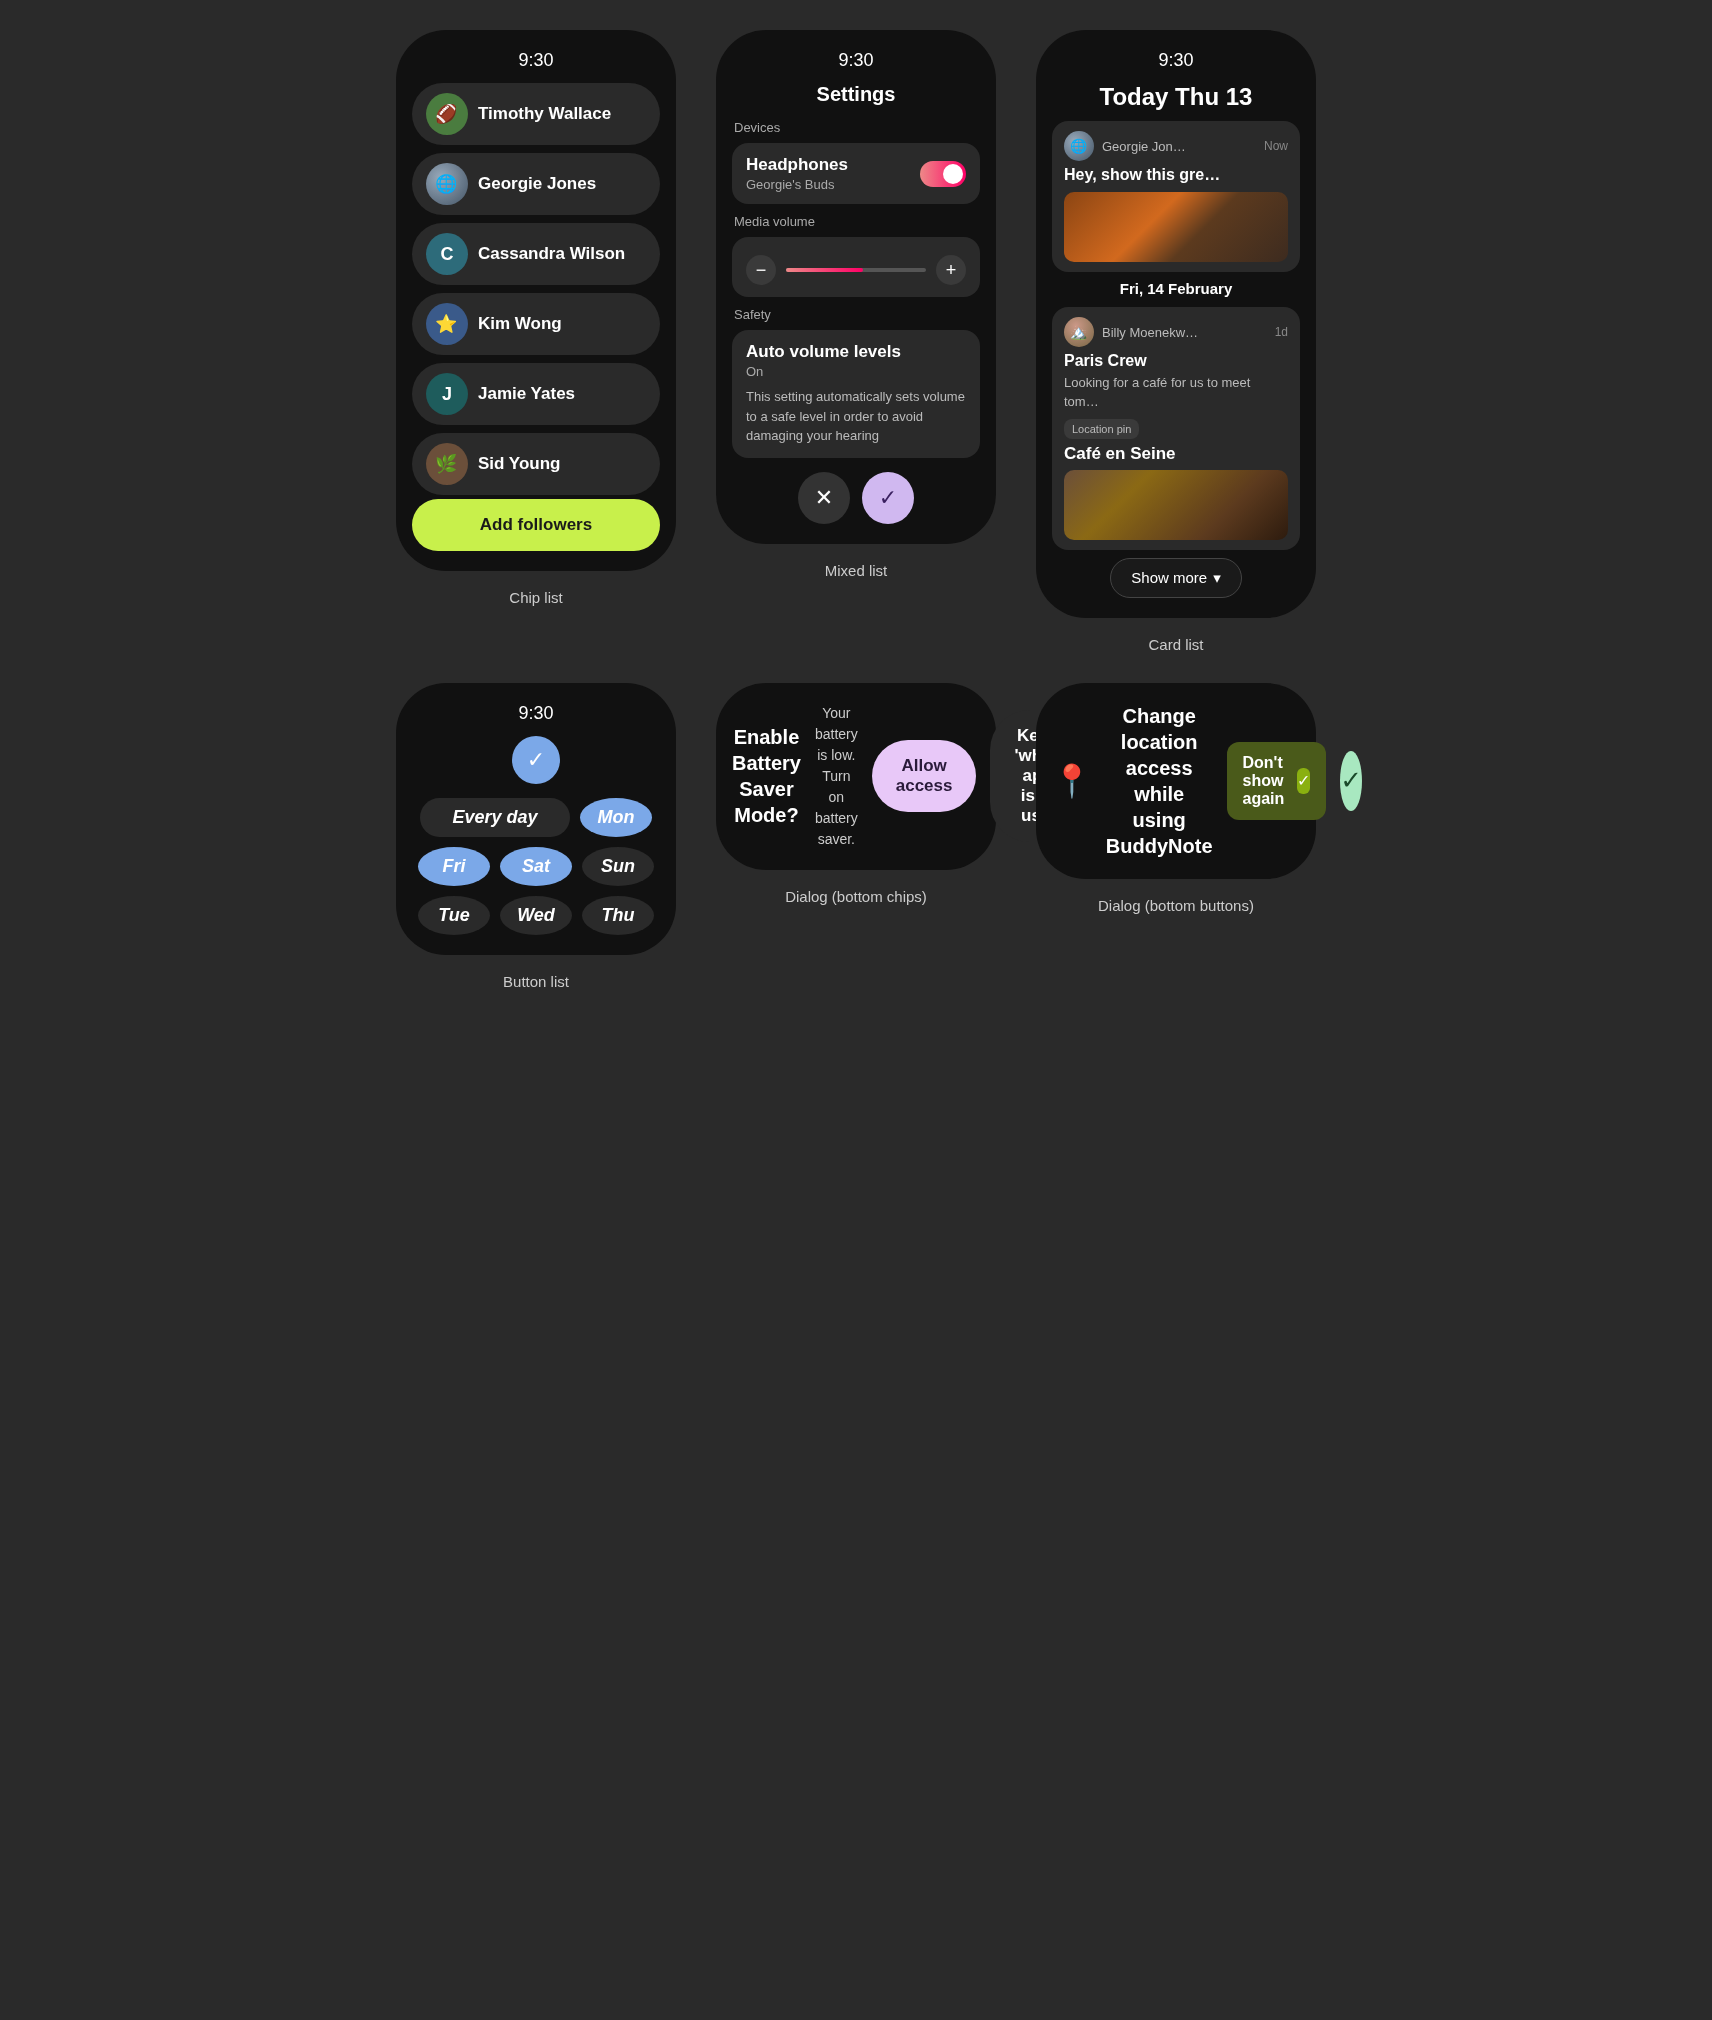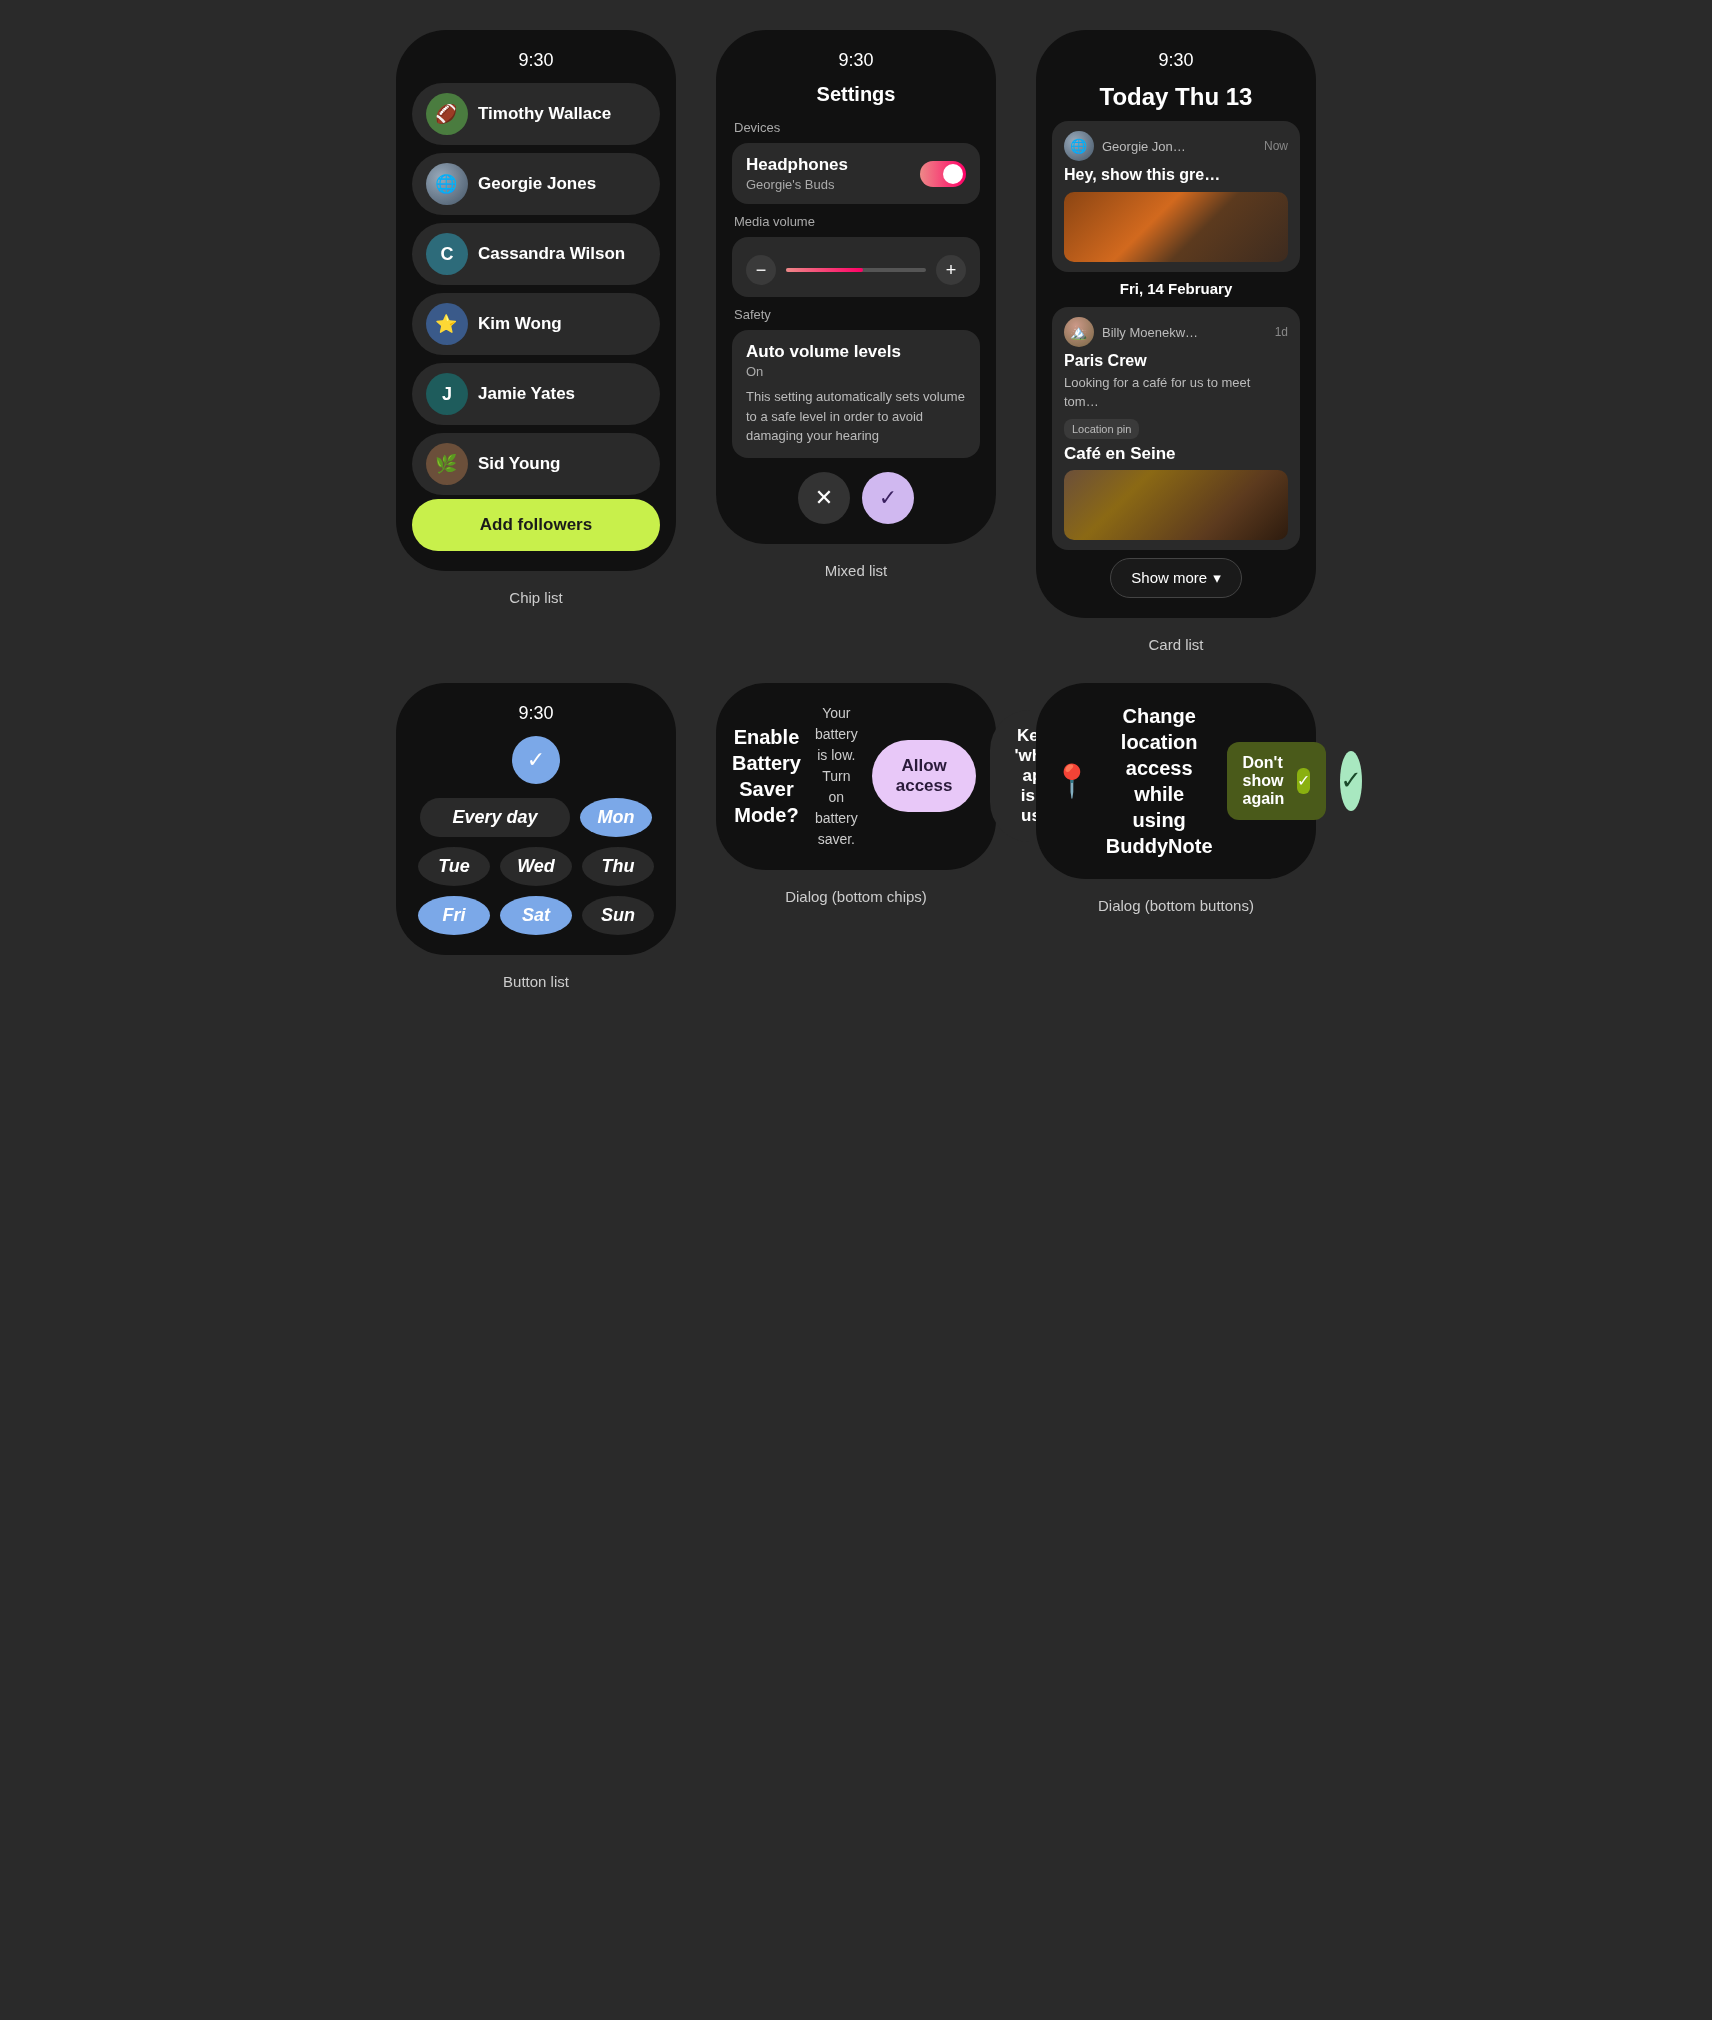--- a/index.html
+++ b/index.html
@@ -580,28 +580,28 @@
     <div class="device-shell">
       <div class="time-display">9:30</div>
       <div class="button-list-shell">
         <div class="check-circle-top">✓</div>
         <div class="day-grid">
           <div class="day-row">
             <button class="day-btn every-day inactive">Every day</button>
             <button class="day-btn active">Mon</button>
           </div>
           <div class="day-row">
+            <button class="day-btn active">Fri</button>
+            <button class="day-btn active">Sat</button>
+            <button class="day-btn inactive">Sun</button>
+          </div>
+          <div class="day-row">
             <button class="day-btn inactive">Tue</button>
             <button class="day-btn inactive">Wed</button>
             <button class="day-btn inactive">Thu</button>
-          </div>
-          <div class="day-row">
-            <button class="day-btn active">Fri</button>
-            <button class="day-btn active">Sat</button>
-            <button class="day-btn inactive">Sun</button>
           </div>
         </div>
       </div>
     </div>
     <div class="device-label">Button list</div>
   </div>
 
   <div class="device-col">
     <div class="device-shell">
       <div class="dialog-shell">

